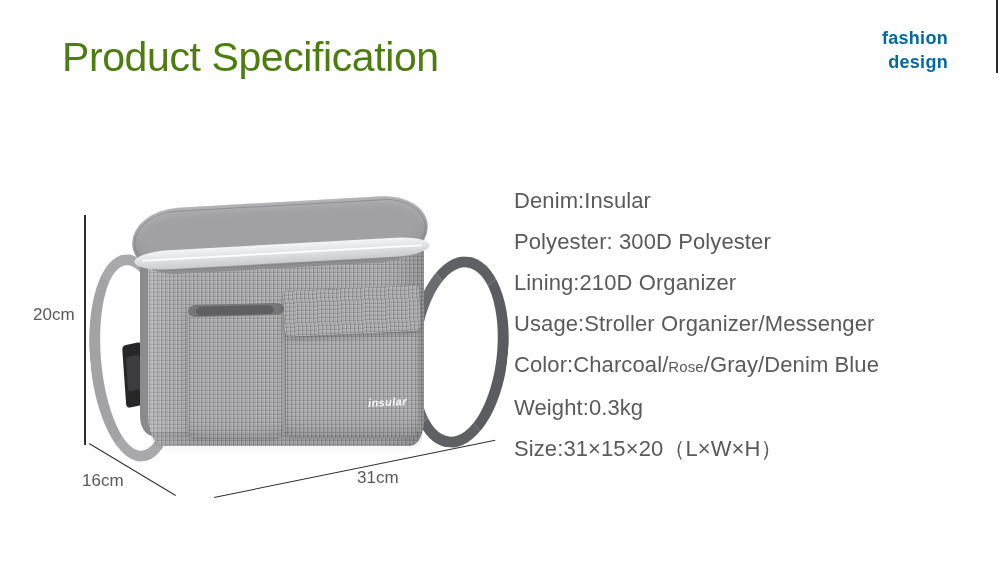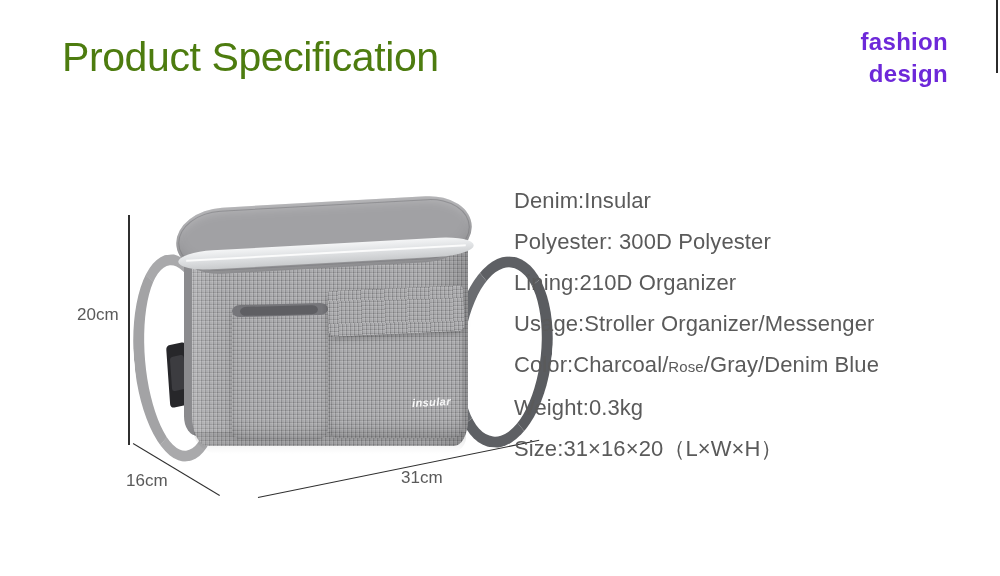--- a/index.html
+++ b/index.html
@@ -28,24 +28,24 @@
     color: #4d7c0f;
     letter-spacing: -0.4px;
     white-space: nowrap;
   }
   .tagline {
     position: absolute;
     right: 52px;
     top: 26px;
     width: 220px;
     text-align: right;
-    font-size: 24px;
+    font-size: 18px;
     font-weight: bold;
     line-height: 1.35;
-    color: #6d28d9;
+    color: #0369a1;
     letter-spacing: 0.3px;
   }
   .tagline .tl-line { display: block; }
   .corner-rule {
     position: absolute;
     left: 996px;
     top: 0px;
     width: 2px;
     height: 73px;
     background: #2b2b2b;
@@ -70,21 +70,20 @@
     font-size: 15px;
   }
 
   
   .product-area {
     position: absolute;
     left: 0px;
     top: 0px;
     width: 500px;
     height: 432px;
-    margin-left: 44px;
   }
 
   
   .dim-vline {
     position: absolute;
     left: 84px;
     top: 215px;
     width: 1.6px;
     height: 230px;
     background: #2f2f2f;
@@ -346,16 +345,16 @@
     </div>
   </div>
 
   <div class="spec-list">
     <div class="spec-line">Denim:Insular</div>
     <div class="spec-line">Polyester: 300D Polyester</div>
     <div class="spec-line">Lining:210D Organizer</div>
     <div class="spec-line">Usage:Stroller Organizer/Messenger</div>
     <div class="spec-line"><span>Color:Charcoal/</span><span class="alt-word">Rose</span><span>/Gray/Denim Blue</span></div>
     <div class="spec-line">Weight:0.3kg</div>
-    <div class="spec-line">Size:31×16×20（L×W×H）</div>
+    <div class="spec-line">Size:31×15×20（L×W×H）</div>
   </div>
 
 </div>
 
 </body></html>

